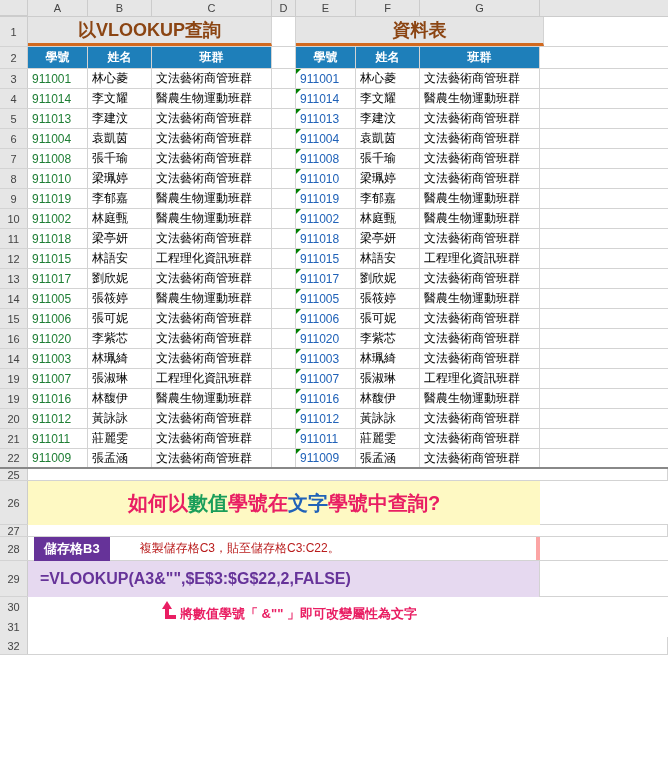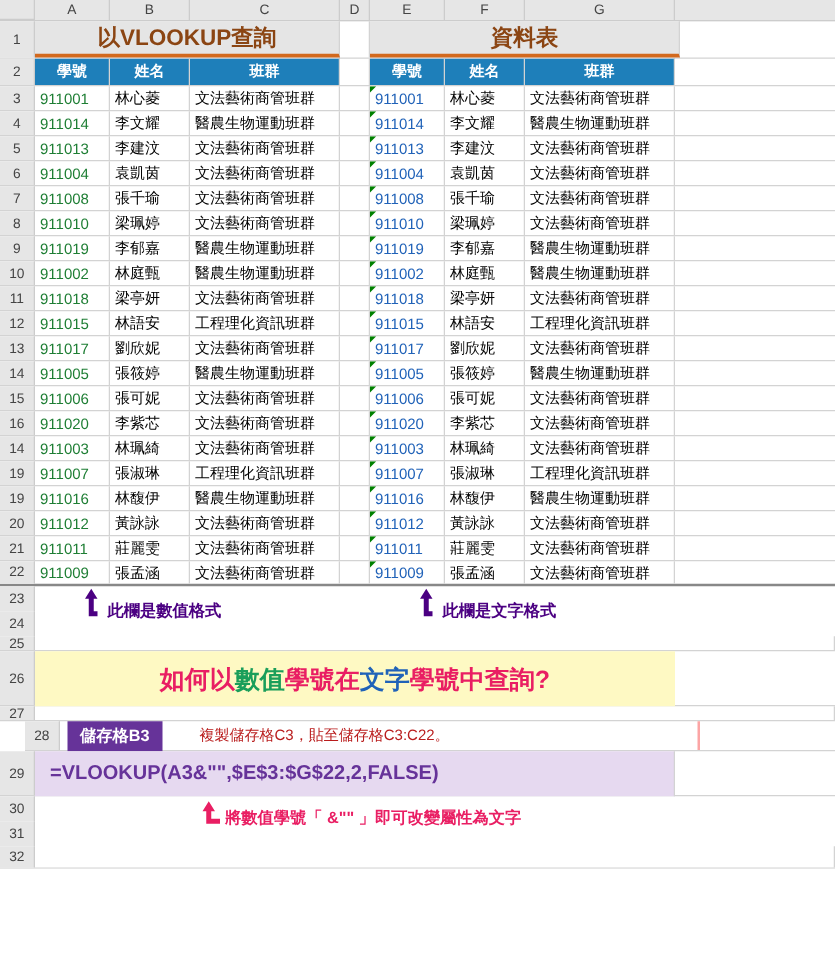--- a/index.html
+++ b/index.html
@@ -359,39 +359,20 @@
     <div class="cell col-A id-green">911009</div>
     <div class="cell col-B">張孟涵</div>
     <div class="cell col-C">文法藝術商管班群</div>
     <div class="cell col-D"></div>
     <div class="cell col-E id-blue green-corner">911009</div>
     <div class="cell col-F">張孟涵</div>
     <div class="cell col-G">文法藝術商管班群</div>
   </div>
     </div>
 
-  <div class="merged-row" style="height:40px;">
-    <div style="width:28px;display:flex;flex-direction:column;">
-      <div class="row-num" style="flex:1">23</div>
-      <div class="row-num" style="flex:1">24</div>
-    </div>
-    <div class="merged-area" style="width:244px;padding-left:36px;">
-      <svg width="18" height="28" style="margin-right:4px;margin-top:-12px;">
-        <path d="M9 2 L4 10 L7 10 L7 24 L14 24 L14 20 L11 20 L11 10 L14 10 Z" fill="#4b0082"></path>
-      </svg>
-      <span class="annotation">此欄是數值格式</span>
-    </div>
-    <div style="width:24px;"></div>
-    <div class="merged-area" style="width:244px;padding-left:36px;">
-      <svg width="18" height="28" style="margin-right:4px;margin-top:-12px;">
-        <path d="M9 2 L4 10 L7 10 L7 24 L14 24 L14 20 L11 20 L11 10 L14 10 Z" fill="#4b0082"></path>
-      </svg>
-      <span class="annotation">此欄是文字格式</span>
-    </div>
-  </div>
 
   <div class="grid-row" style="height:12px;gap:40px;">
     <div class="row-num">25</div>
     <div style="flex:1;border-right:1px solid #d3d3d3;"></div>
   </div>
 
   <div class="grid-row" style="height:44px;">
     <div class="row-num">26</div>
     <div class="question-block" style="width:512px;">
       <span class="q-red">如何以</span>
@@ -400,23 +381,23 @@
       <span class="q-blue">文字</span>
       <span class="q-red">學號中查詢?</span>
     </div>
   </div>
 
   <div class="grid-row" style="height:12px;">
     <div class="row-num">27</div>
     <div style="flex:1;border-right:1px solid #d3d3d3;"></div>
   </div>
 
-  <div class="grid-row" style="height:24px;margin-left:20px;">
+  <div class="grid-row" style="height:24px;">
     <div class="row-num">28</div>
-    <div style="width:512px;display:flex;align-items:center;padding-left:6px;border-right:2px solid #fca5a5;">
+    <div style="width:512px;display:flex;align-items:center;padding-left:6px;border-right:4px solid #fca5a5;">
       <span class="label-purple">儲存格B3</span>
       <span style="width:30px;"></span>
       <span class="instruction-text">複製儲存格C3，貼至儲存格C3:C22。</span>
     </div>
   </div>
 
   <div class="grid-row" style="height:36px;">
     <div class="row-num">29</div>
     <div class="formula-block" style="width:512px;border-right:1px solid #d3d3d3;">=VLOOKUP(A3&amp;"",$E$3:$G$22,2,FALSE)</div>
   </div>

